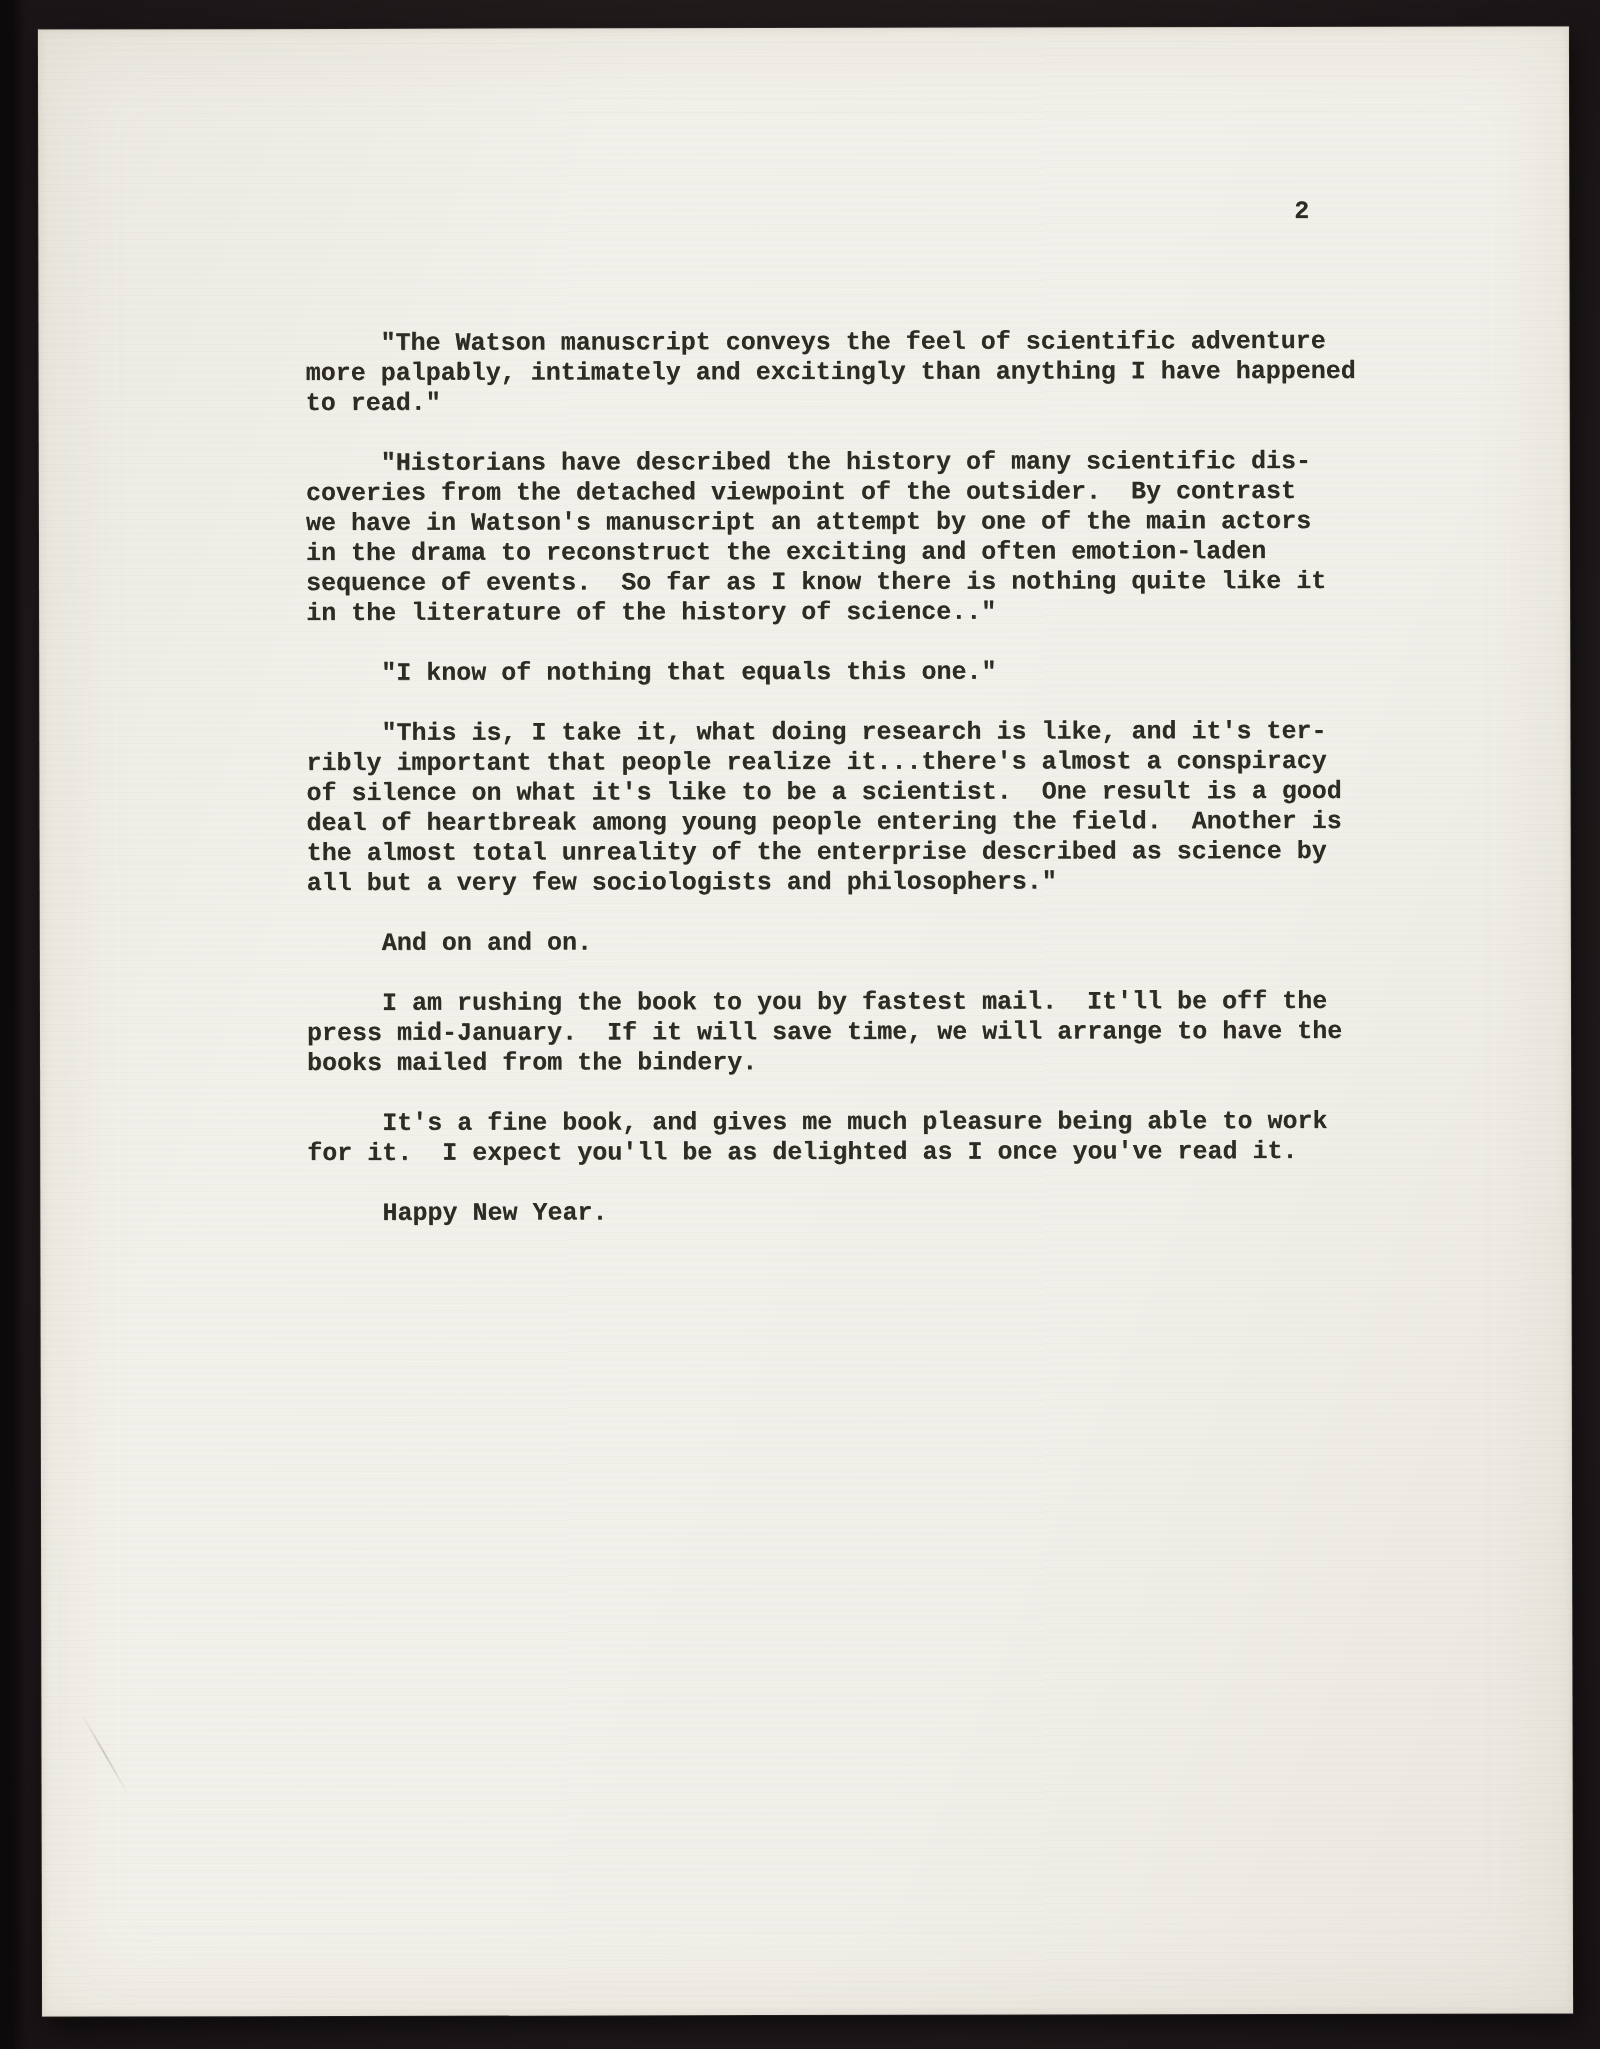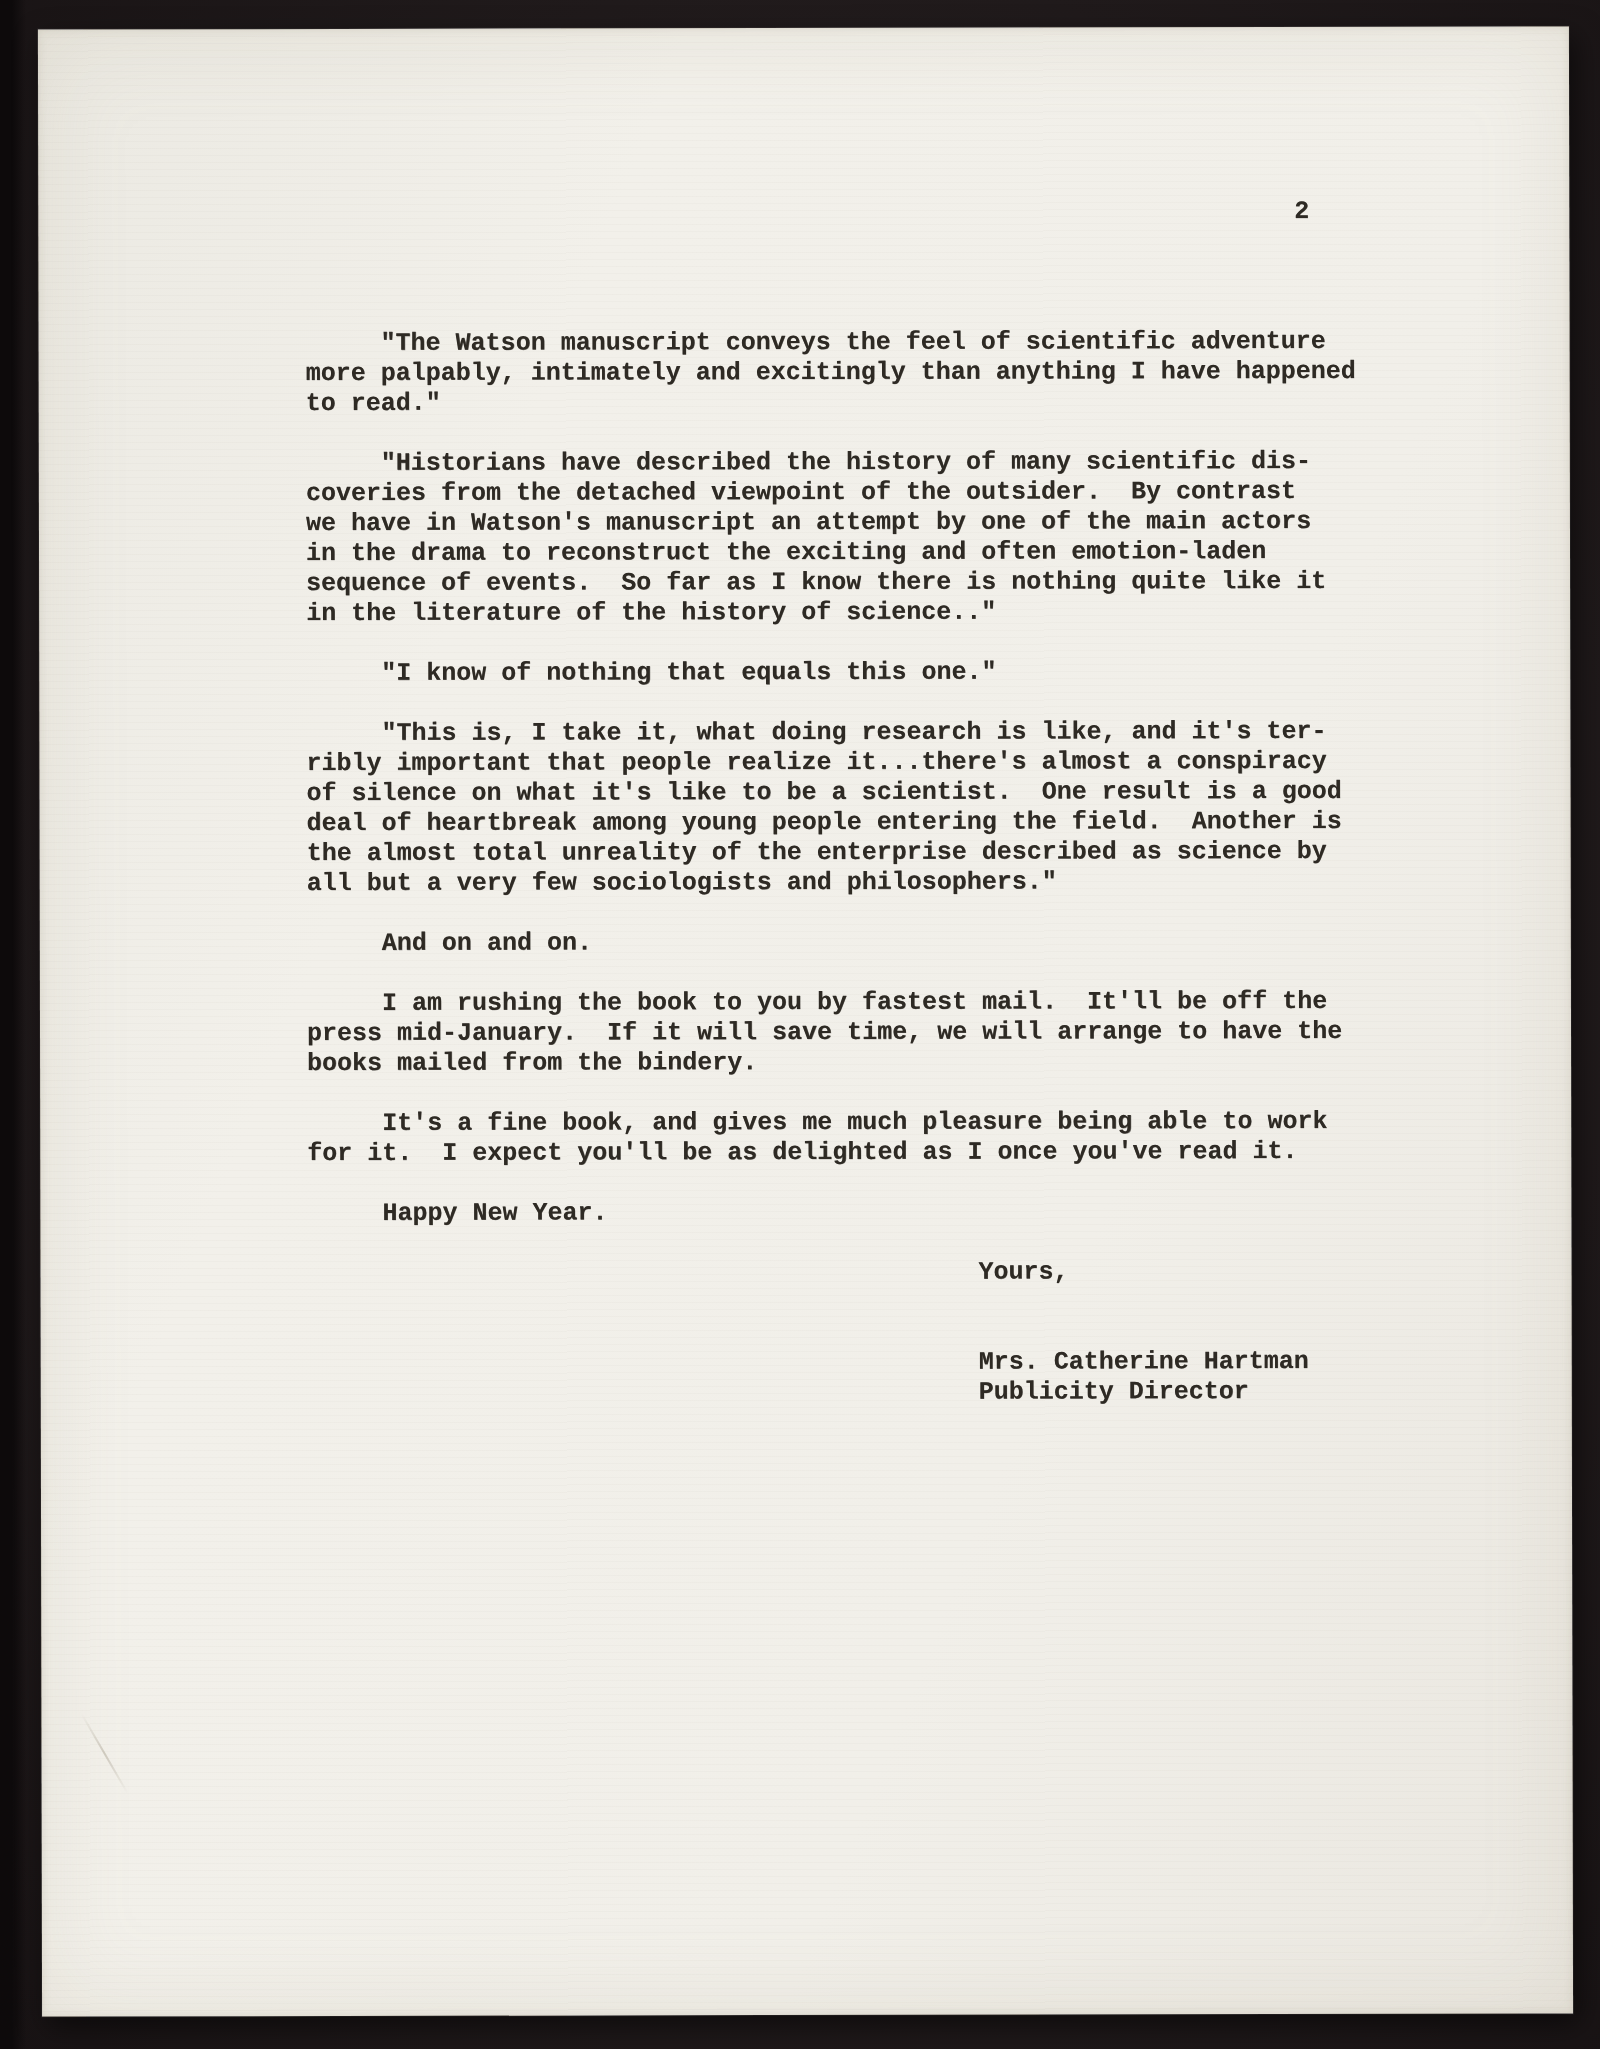--- a/index.html
+++ b/index.html
@@ -112,20 +112,15 @@
      And on and on.
 
      I am rushing the book to you by fastest mail.  It'll be off the
 press mid-January.  If it will save time, we will arrange to have the
 books mailed from the bindery.
 
      It's a fine book, and gives me much pleasure being able to work
 for it.  I expect you'll be as delighted as I once you've read it.
 
      Happy New Year.</pre>
-    <pre class="closing">Yours,
-
-
-Mrs. Catherine Hartman
-Publicity Director</pre>
     <div class="crease"></div>
   </div>
 </div>
 
 </body></html>

